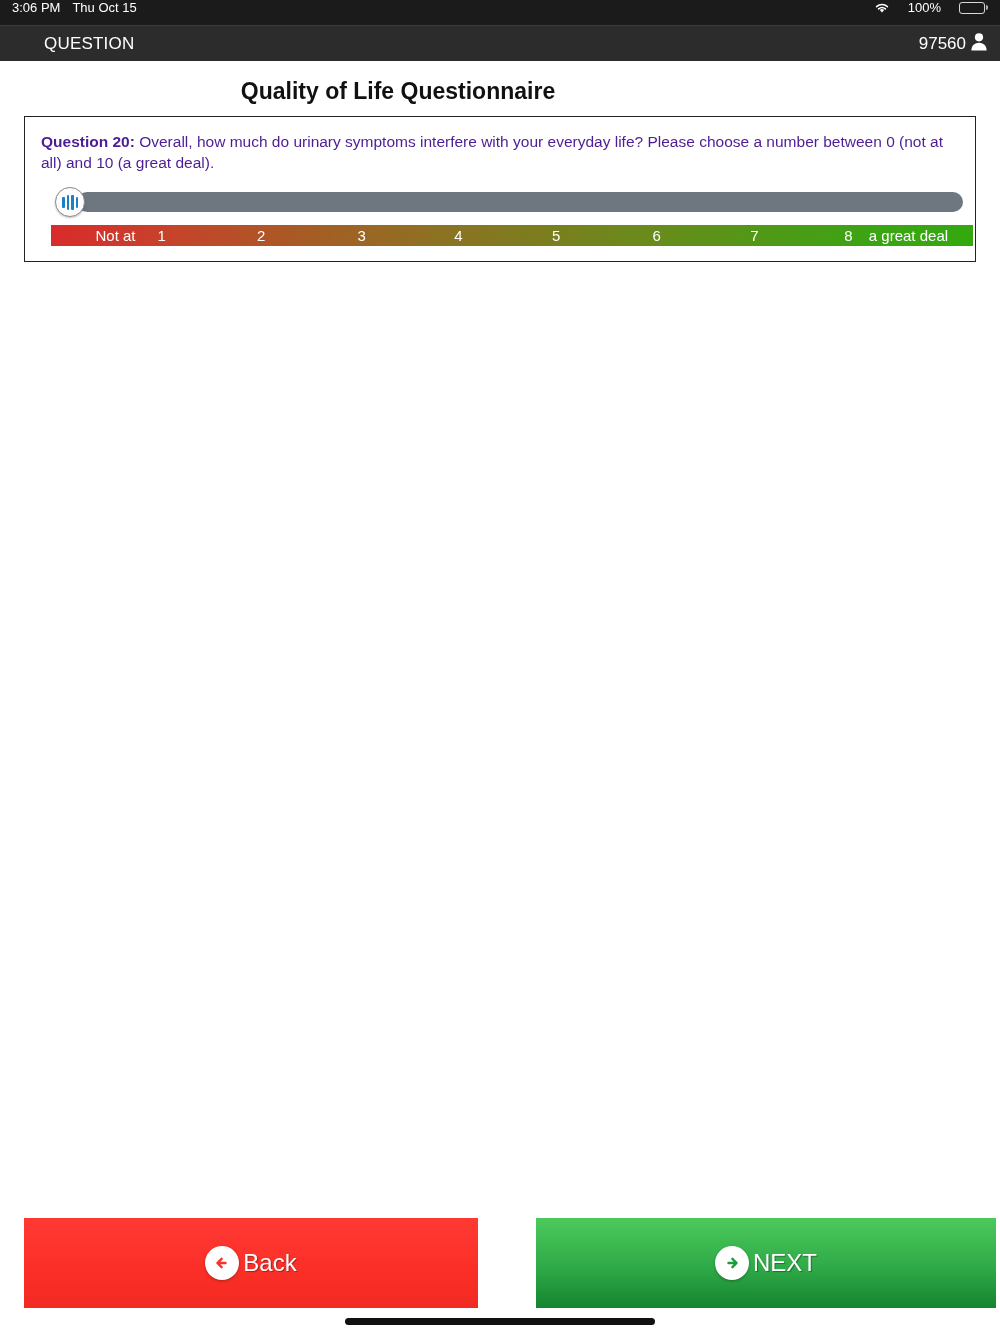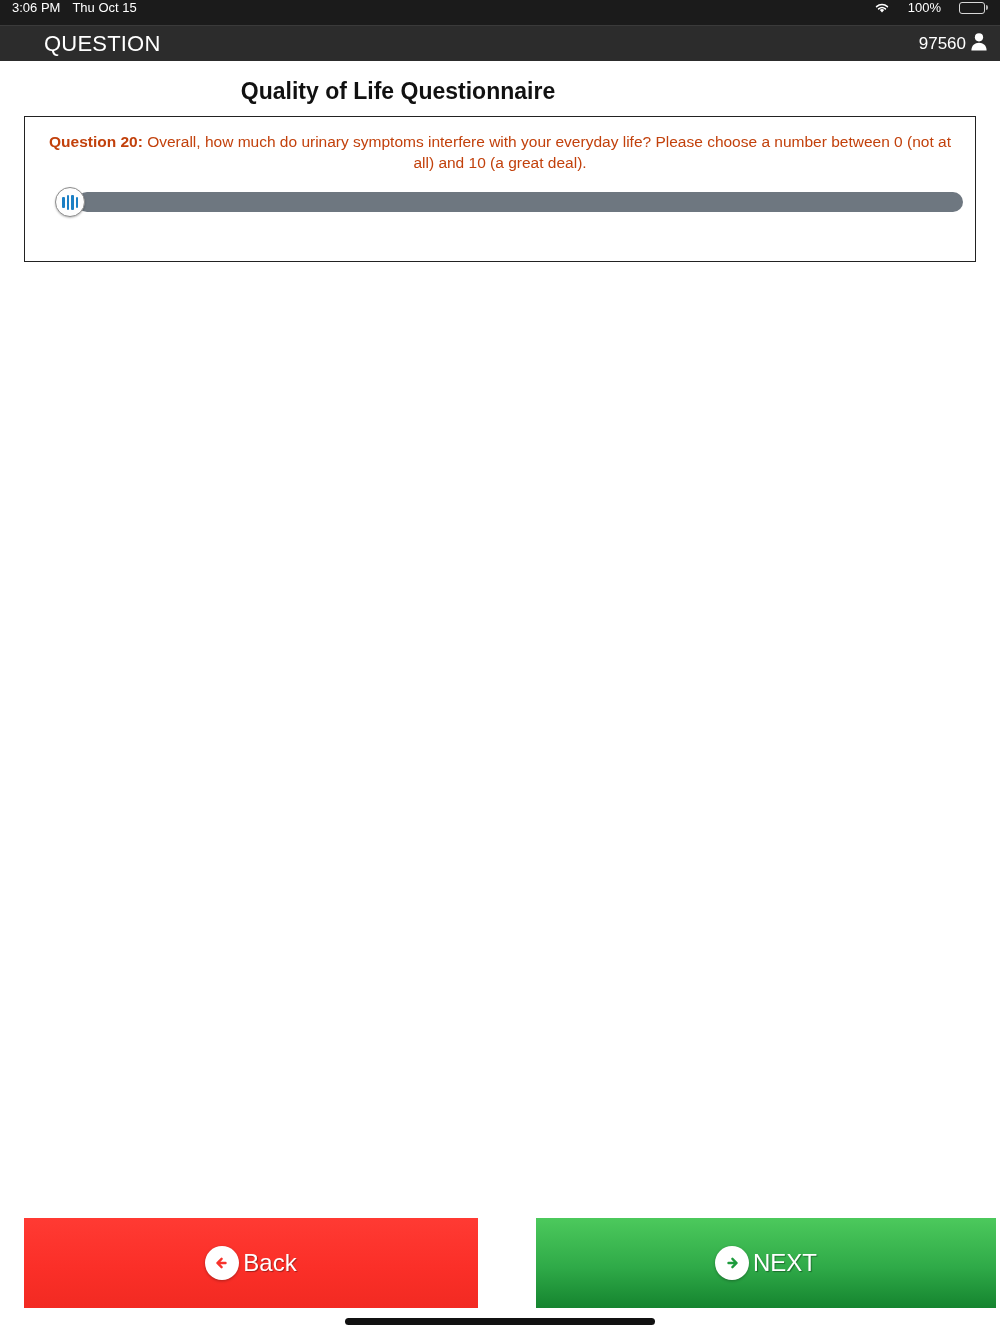--- a/index.html
+++ b/index.html
@@ -47,43 +47,42 @@
   .nav-bar {
     position: absolute; top: 25px; left: 0;
     width: 1000px; height: 36px;
     background: #2c2c2c;
     color: #ffffff;
     display: flex; align-items: center;
     padding: 0 12px 0 44px;
     font-size: 17px;
     border-top: 1px solid #3a3a3a;
   }
-  .nav-title { font-size: 22px; letter-spacing: 0.2px; }
+  .nav-title { font-size: 17px; letter-spacing: 0.2px; }
   .nav-right { margin-left: auto; display: flex; align-items: center; gap: 4px; font-size: 17px; }
   .person-icon { display: block; }
 
   
   .page-title {
     position: absolute; top: 78px; left: 0;
     width: 796px; text-align: center;
     font-size: 23px; font-weight: bold; color: #111111;
   }
 
   
   .card {
     position: absolute; top: 116px; left: 24px;
     width: 952px; height: 146px;
     border: 1.5px solid #222222;
     background: #ffffff;
     padding: 14px 14px 0 14px;
   }
   .question-text {
-    font-size: 15.5px; color: #c2410c; line-height: 21px;
+    font-size: 15.5px; color: #4c1d95; line-height: 21px;
     padding: 0 2px;
-    text-align: center;
   }
   .question-text b { font-weight: bold; }
 
   
   .slider-wrap {
     position: relative;
     margin-top: 14px;
     height: 30px;
     padding-left: 5px;
   }
@@ -227,20 +226,32 @@
   <div class="slider-wrap">
     <div class="slider-track"></div>
     <div class="slider-thumb">
       <span class="thumb-bar short"></span>
       <span class="thumb-bar"></span>
       <span class="thumb-bar"></span>
       <span class="thumb-bar short"></span>
     </div>
   </div>
 
+  <div class="scale" id="scale-bar">
+      <span class="scale-label" style="left: 7%;">Not at</span>
+      <span class="scale-label" style="left: 12%;">1</span>
+      <span class="scale-label" style="left: 22.8%;">2</span>
+      <span class="scale-label" style="left: 33.7%;">3</span>
+      <span class="scale-label" style="left: 44.2%;">4</span>
+      <span class="scale-label" style="left: 54.8%;">5</span>
+      <span class="scale-label" style="left: 65.7%;">6</span>
+      <span class="scale-label" style="left: 76.3%;">7</span>
+      <span class="scale-label" style="left: 86.5%;">8</span>
+      <span class="scale-label" style="left: 93%;">a great deal</span>
+    </div>
 
 </div>
 
 <div class="btn btn-back">
   <span class="arrow-circle">
     <svg width="22" height="22" viewBox="0 0 22 22">
       <path d="M14.5 11 L7.2 11 M10.6 6.8 L6.4 11 L10.6 15.2" stroke="#f7322b" stroke-width="2.4" fill="none" stroke-linecap="round" stroke-linejoin="round"></path>
     </svg>
   </span>
   <span class="btn-label">Back</span>

